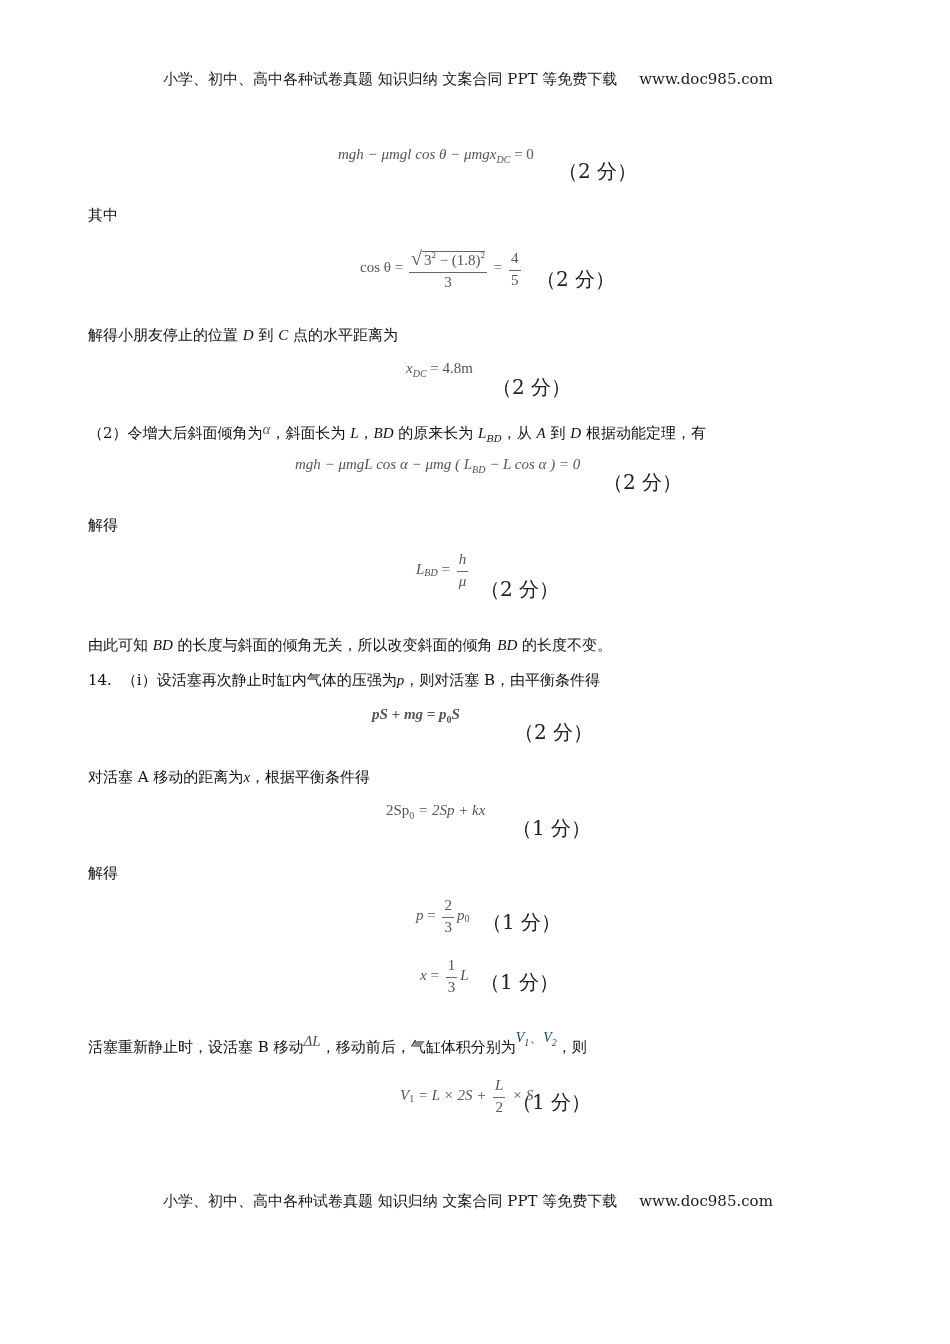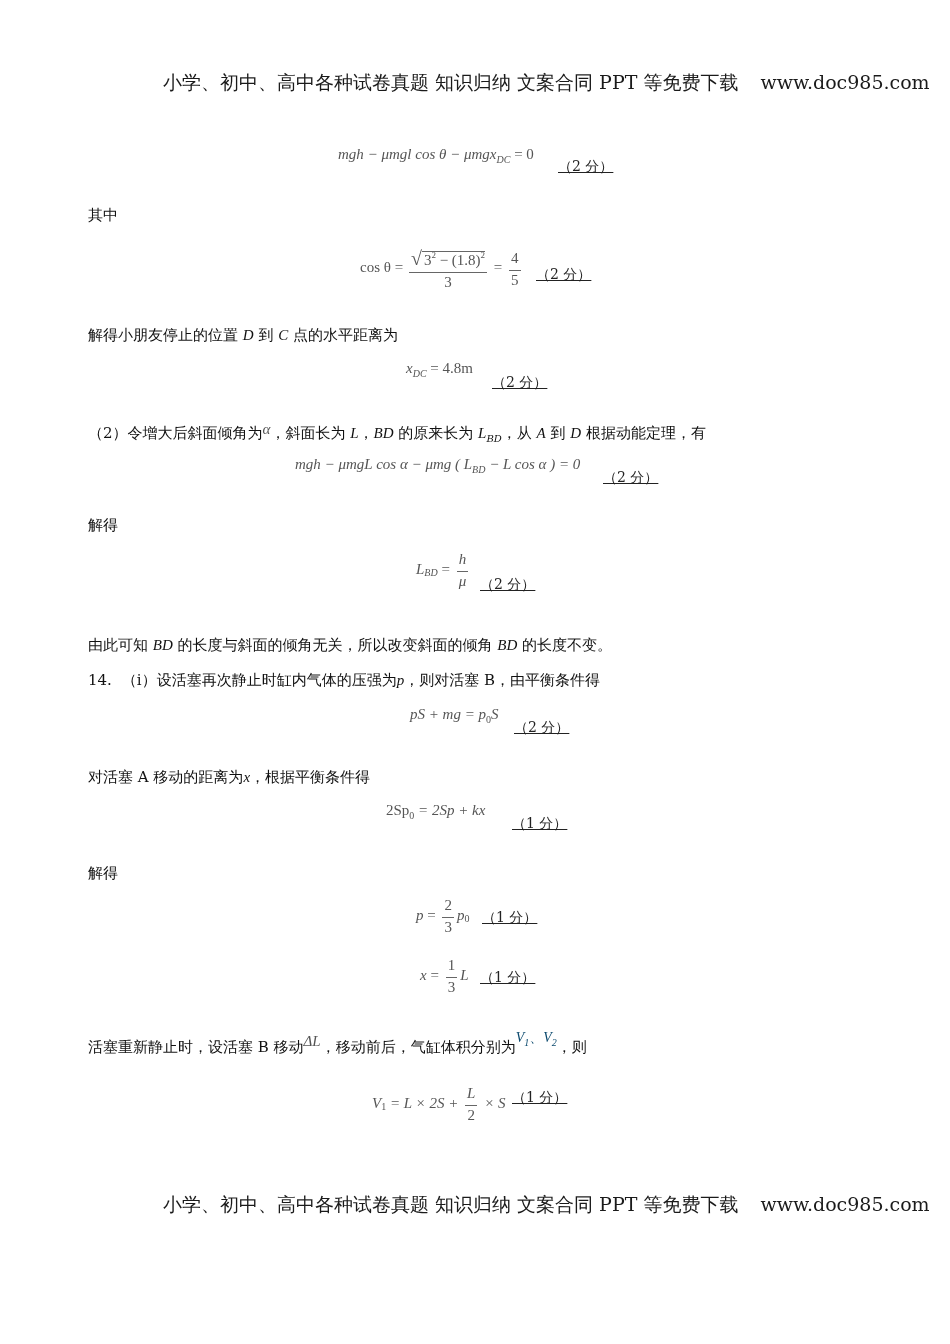--- a/index.html
+++ b/index.html
@@ -1,26 +1,26 @@
 <!DOCTYPE html>
 <html><head>
 <meta charset="utf-8">
 <style>
   html, body { margin: 0; padding: 0; background: #ffffff; }
   body { width: 950px; height: 1344px; position: relative; overflow: hidden;
          font-family: "DejaVu Serif", "Liberation Serif", serif; color: #111; }
   .abs { position: absolute; white-space: nowrap; }
-  .hdr { font-size: 19px; color: #1a1a1a; }
+  .hdr { font-size: 15px; color: #1a1a1a; }
   .hdr .site { margin-left: 22px; }
   .txt { font-size: 15px; color: #111; }
   .math { font-family: "Liberation Serif", "DejaVu Serif", serif; font-style: italic; color: #555; font-size: 15px; }
   .math .up { font-style: normal; }
   .sub { font-size: 10px; vertical-align: -4px; font-style: italic; }
   .sup { font-size: 9px; vertical-align: 7px; font-style: normal; }
-  .pts { font-family: "DejaVu Serif", serif; font-size: 14px; color: #222; font-style: normal; text-decoration: underline; }
+  .pts { font-family: "DejaVu Serif", serif; font-size: 20px; color: #222; font-style: normal; }
   .it { font-style: italic; font-family: "Liberation Serif", serif; }
   .frac { display: inline-block; vertical-align: middle; text-align: center; margin: 0 3px; }
   .frac .num { display: block; border-bottom: 1px solid #666; padding: 0 2px; line-height: 23px; }
   .frac .den { display: block; line-height: 18px; }
   .sqrt { border-top: 1px solid #666; padding-left: 2px; }
   .rad { font-style: normal; font-size: 20px; }
 </style>
 </head>
 <body>
 
@@ -75,21 +75,21 @@
 <div class="abs pts" style="left:480px; top:576px;">（2 分）</div>
 
 <div class="abs txt" style="left:88px; top:636px;">
   <span>由此可知 </span><span class="it">BD</span><span> 的长度与斜面的倾角无关，所以改变斜面的倾角 </span><span class="it">BD</span><span> 的长度不变。</span>
 </div>
 
 <div class="abs txt" style="left:88px; top:671px;">
   <span>14.</span><span style="margin-left:10px;">（ⅰ）设活塞再次静止时缸内气体的压强为</span><span class="it">p</span><span>，则对活塞 B，由平衡条件得</span>
 </div>
 
-<div class="abs math" style="left:410px; top:706px;">
+<div class="abs math" style="left:372px; top:706px;font-weight:bold;">
   <span>pS + mg = p</span><span class="sub up">0</span><span>S</span>
 </div>
 <div class="abs pts" style="left:514px; top:719px;">（2 分）</div>
 
 <div class="abs txt" style="left:88px; top:768px;">
   <span>对活塞 A 移动的距离为</span><span class="it">x</span><span>，根据平衡条件得</span>
 </div>
 
 <div class="abs math" style="left:386px; top:802px;">
   <span class="up">2Sp</span><span class="sub up">0</span><span> = 2Sp + kx</span>
@@ -111,21 +111,21 @@
     <span class="num">1</span>
     <span class="den">3</span>
   </span><span style="vertical-align:middle;">L</span>
 </div>
 <div class="abs pts" style="left:480px; top:969px;">（1 分）</div>
 
 <div class="abs txt" style="left:88px; top:1029px;">
   <span>活塞重新静止时，设活塞 B 移动</span><span class="it" style="vertical-align:6px;color:#555;">ΔL</span><span>，移动前后，气缸体积分别为</span><span class="it" style="vertical-align:10px;color:#0c4a6e;font-size:14px;"><span>V</span><span class="sub">1</span><span style="font-style:normal;">、</span><span>V</span><span class="sub">2</span></span><span>，则</span>
 </div>
 
-<div class="abs math" style="left:372px; top:1074px;margin-top:8px;">
+<div class="abs math" style="left:400px; top:1074px;">
   <span style="vertical-align:middle;">V</span><span class="sub up">1</span><span style="vertical-align:middle;"> = L × 2S + </span><span class="frac">
     <span class="num">L</span>
     <span class="den up">2</span>
   </span><span style="vertical-align:middle;"> × S</span>
 </div>
 <div class="abs pts" style="left:512px; top:1089px;">（1 分）</div>
 
 <div class="abs hdr" style="left:163px; top:1192px;">
   <span>小学、初中、高中各种试卷真题  知识归纳  文案合同  PPT 等免费下载</span><span class="site">www.doc985.com</span>
 </div>

